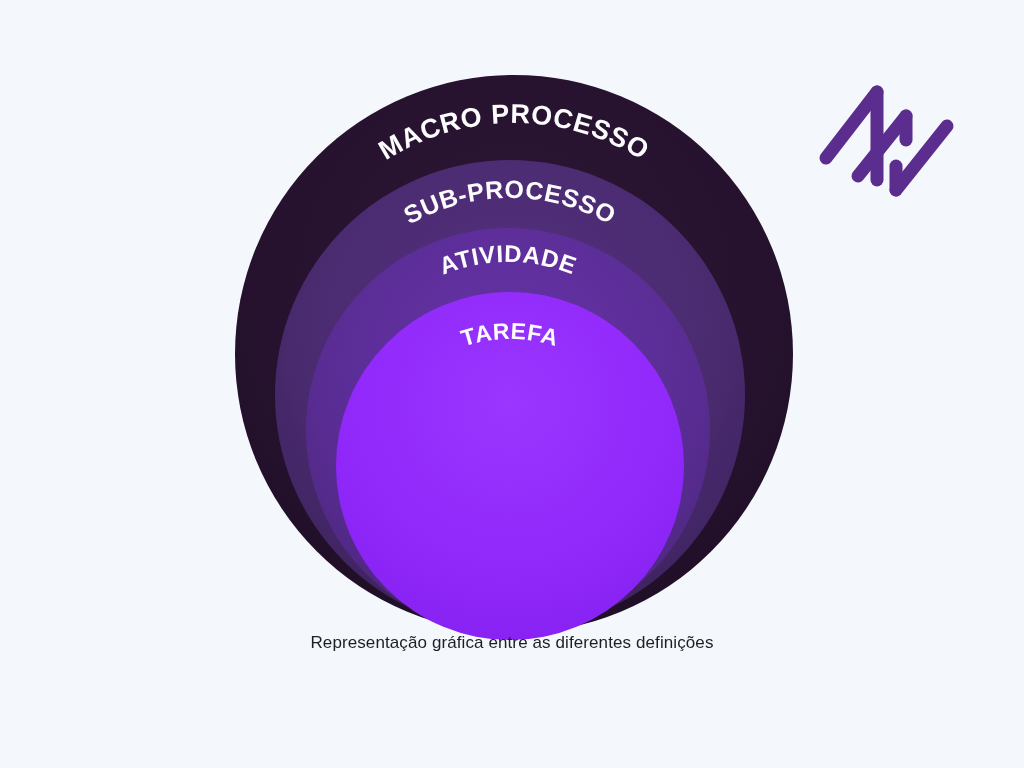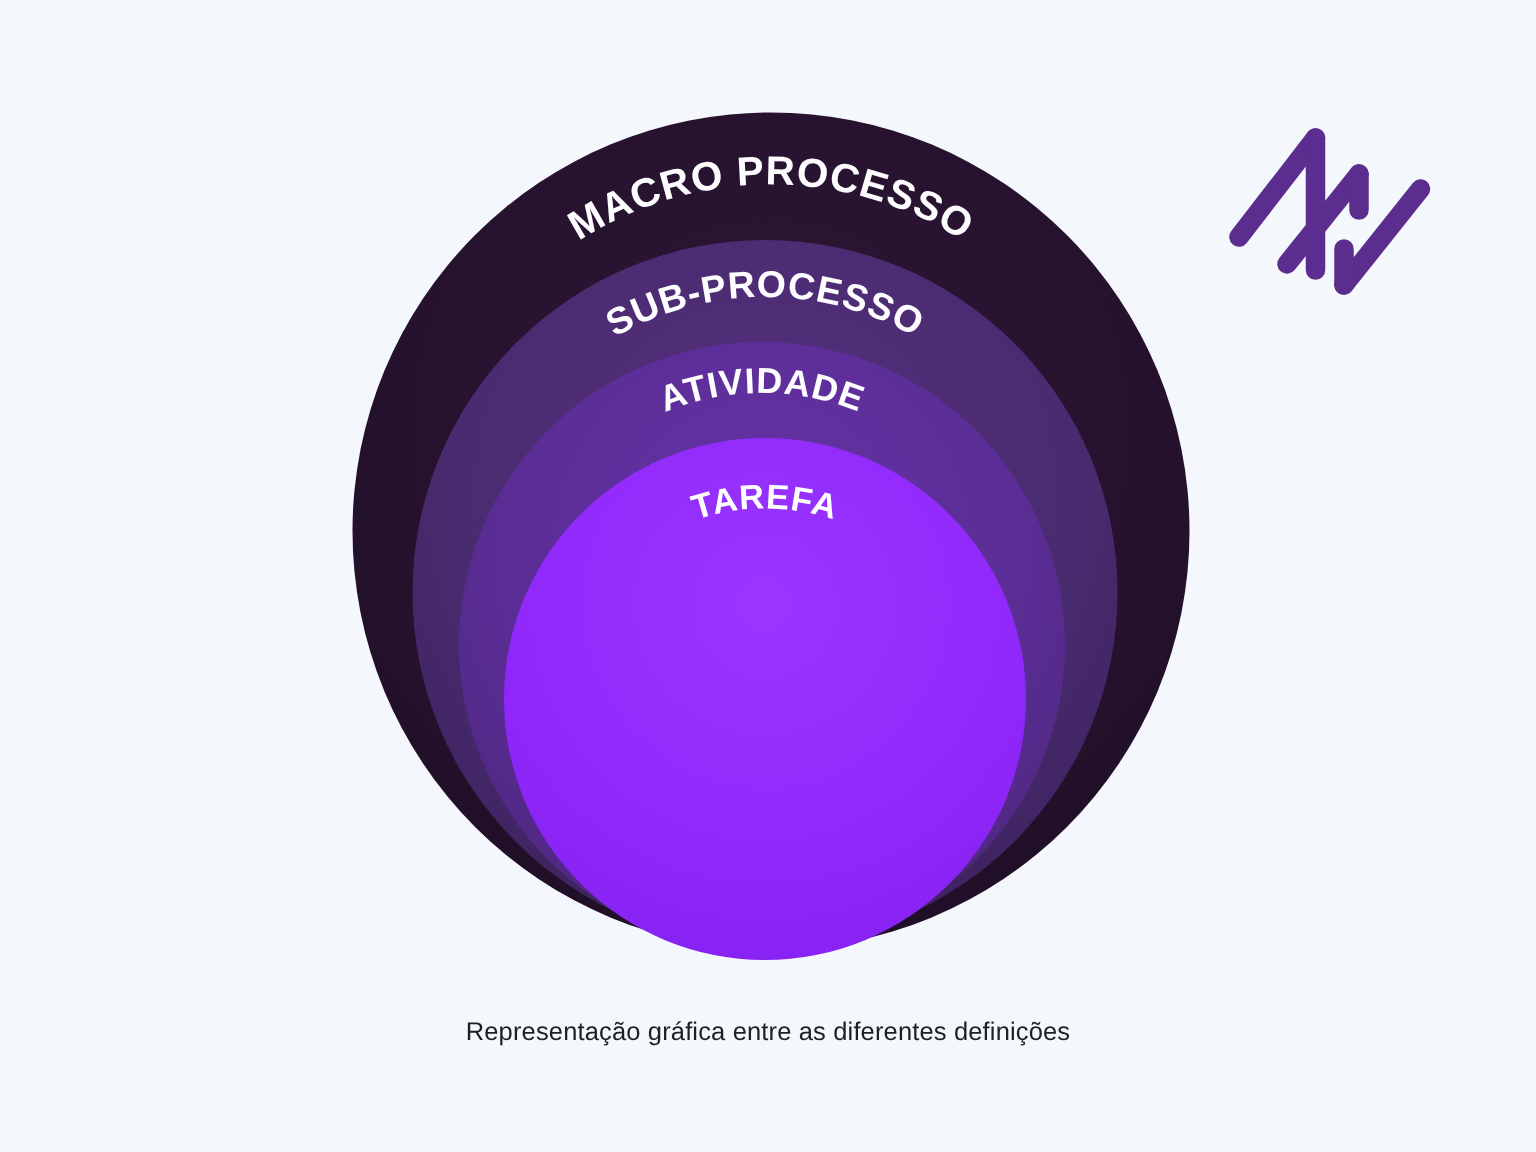--- a/index.html
+++ b/index.html
@@ -29,21 +29,21 @@
   }
   .ring-label {
     font-family: "Liberation Sans", sans-serif;
     font-weight: bold;
     fill: #fdfcff;
     letter-spacing: 0.6px;
   }
   .caption {
     position: absolute;
     left: 0;
-    top: 678px;
+    top: 633px;
     width: 1024px;
     text-align: center;
     font-family: "Liberation Sans", sans-serif;
     font-size: 17px;
     color: #1c2024;
     letter-spacing: 0.1px;
     white-space: nowrap;
   }
   #brand-logo {
     position: absolute;

